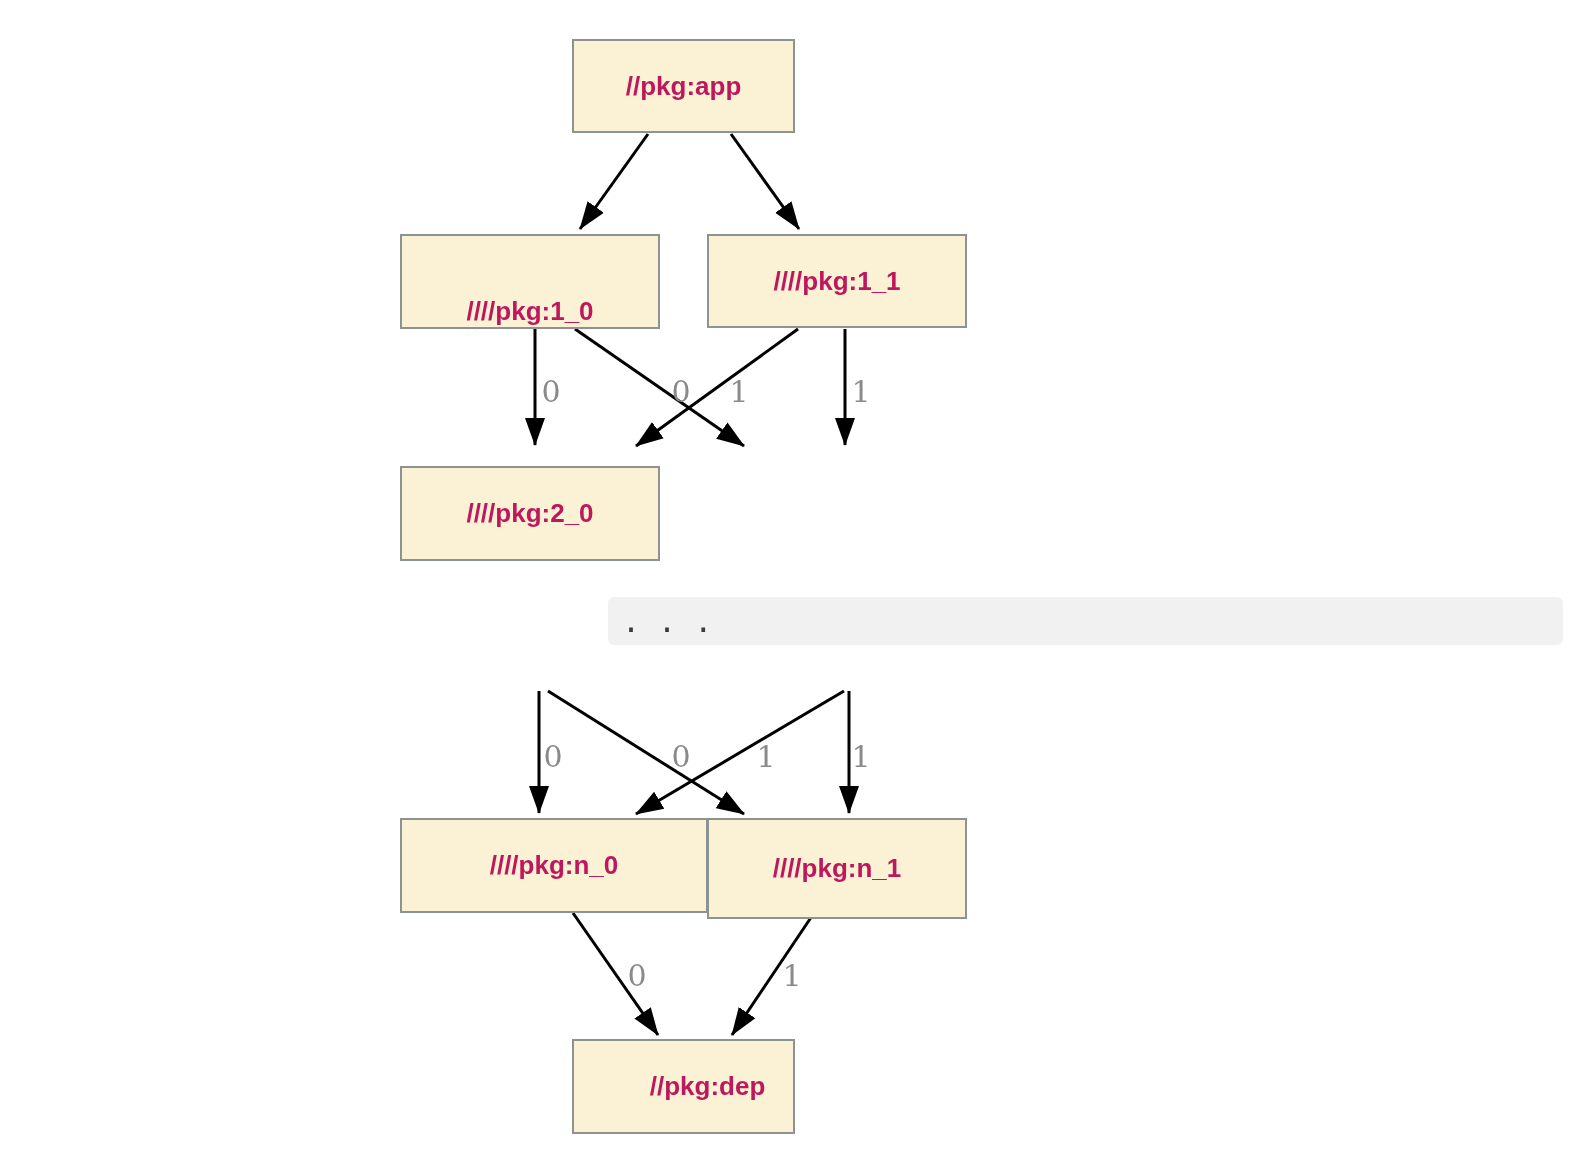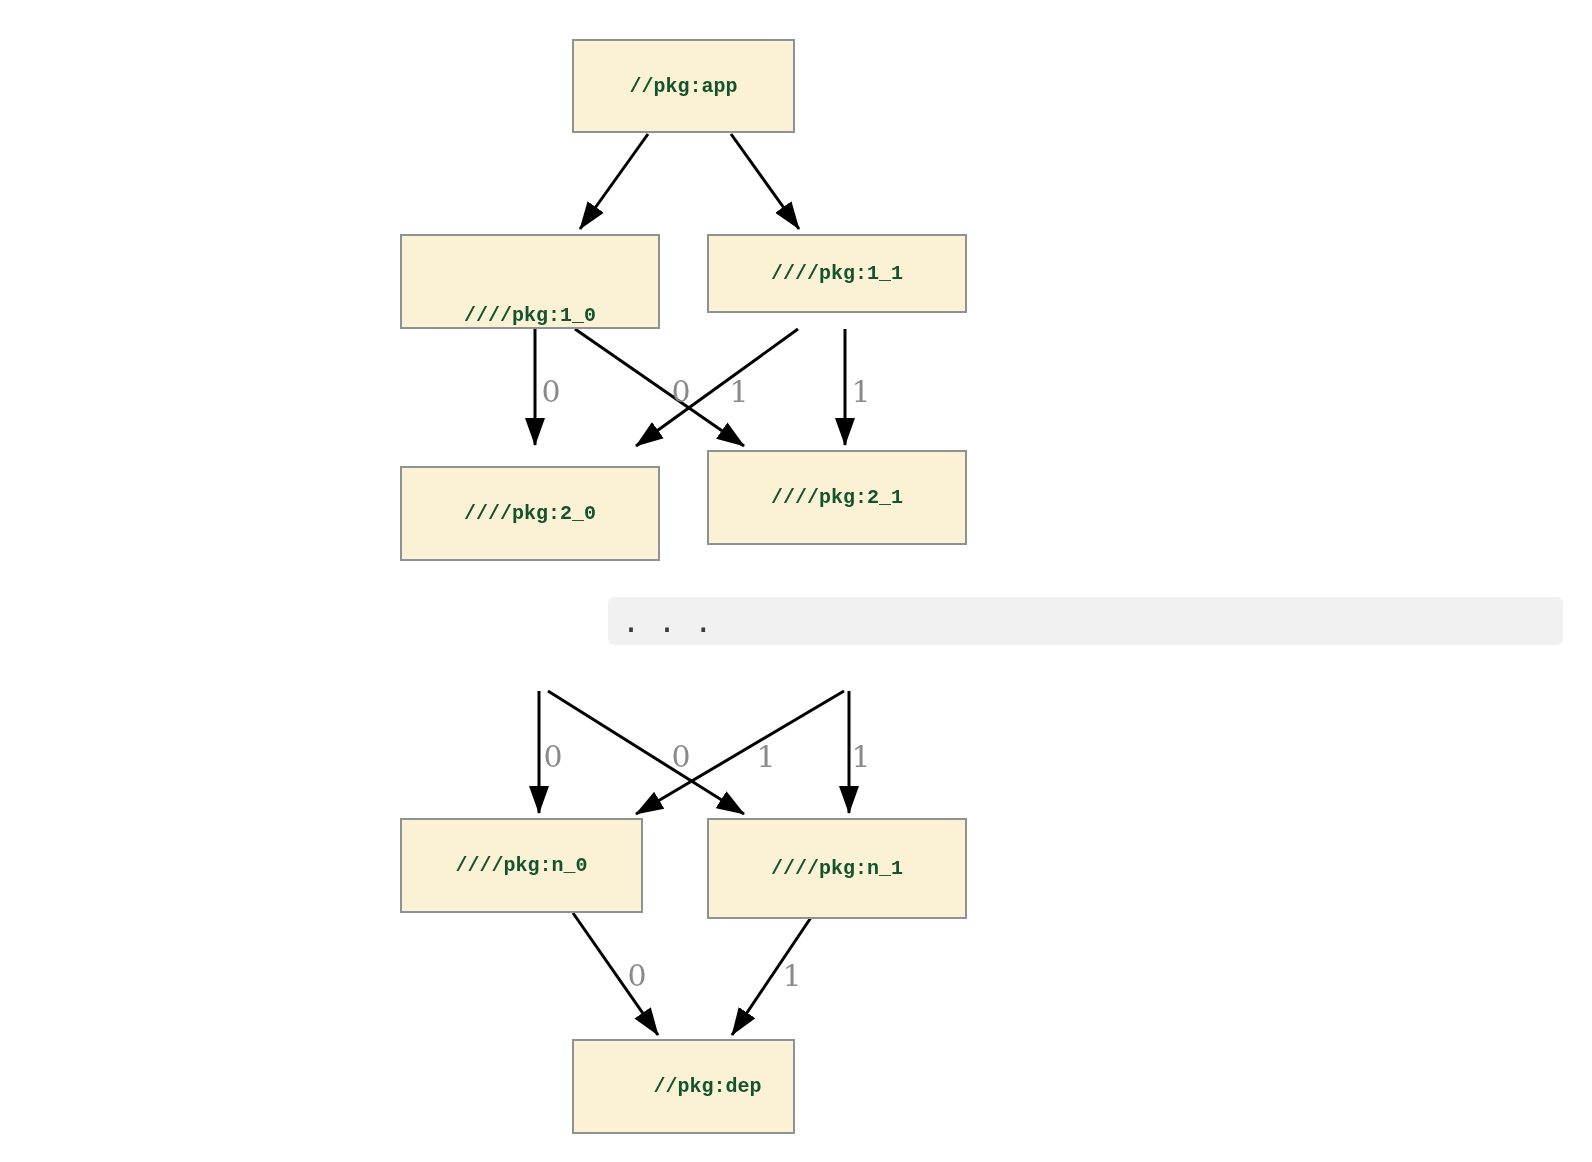--- a/index.html
+++ b/index.html
@@ -13,24 +13,24 @@
   #edges{position:absolute;left:0;top:0;width:1592px;height:1162px;z-index:1;}
   .node{
     position:absolute;
     box-sizing:border-box;
     background:#FBF2D5;
     border:2px solid #8D9293;
     display:flex;align-items:center;justify-content:center;
     z-index:2;
   }
   .node span{
-    font-family:Liberation Mono, monospace;
+    font-family:Liberation Sans, sans-serif;
     font-weight:bold;
-    font-size:20px;
-    color:#14532d;
+    font-size:26px;
+    color:#be185d;
     white-space:pre;
   }
   .elabel{
     position:absolute;
     transform:translate(-50%,-50%);
     font-family:"DejaVu Serif","Liberation Serif",serif;
     font-size:30px;
     color:#8A8A8A;
     z-index:3;
     line-height:1;
@@ -82,37 +82,34 @@
   </svg>
 
   <div class="node" style="left:572px;top:39px;width:223px;height:94px;">
     <span>//pkg:app</span>
   </div>
 
   <div class="node" style="left:400px;top:234px;width:260px;height:95px;align-items:flex-end;">
     <span>////pkg:1_0</span>
   </div>
 
-  <div class="node" style="left:707px;top:234px;width:260px;height:79px;">
+  <div class="node" style="left:707px;top:234px;width:260px;height:94px;">
     <span>////pkg:1_1</span>
   </div>
 
   <div class="node" style="left:400px;top:466px;width:260px;height:95px;">
     <span>////pkg:2_0</span>
   </div>
 
-  <div class="node" style="left:707px;top:450px;width:260px;height:95px;">
-    <span>////pkg:2_1</span>
-  </div>
 
   <div class="ellipsis-bar">
     <span>. . .</span>
   </div>
 
-  <div class="node" style="left:400px;top:818px;width:243px;height:95px;">
+  <div class="node" style="left:400px;top:818px;width:308px;height:95px;">
     <span>////pkg:n_0</span>
   </div>
 
   <div class="node" style="left:707px;top:818px;width:260px;height:101px;">
     <span>////pkg:n_1</span>
   </div>
 
   <div class="node" style="left:572px;top:1039px;width:223px;height:95px;padding-left:48px;">
     <span>//pkg:dep</span>
   </div>

